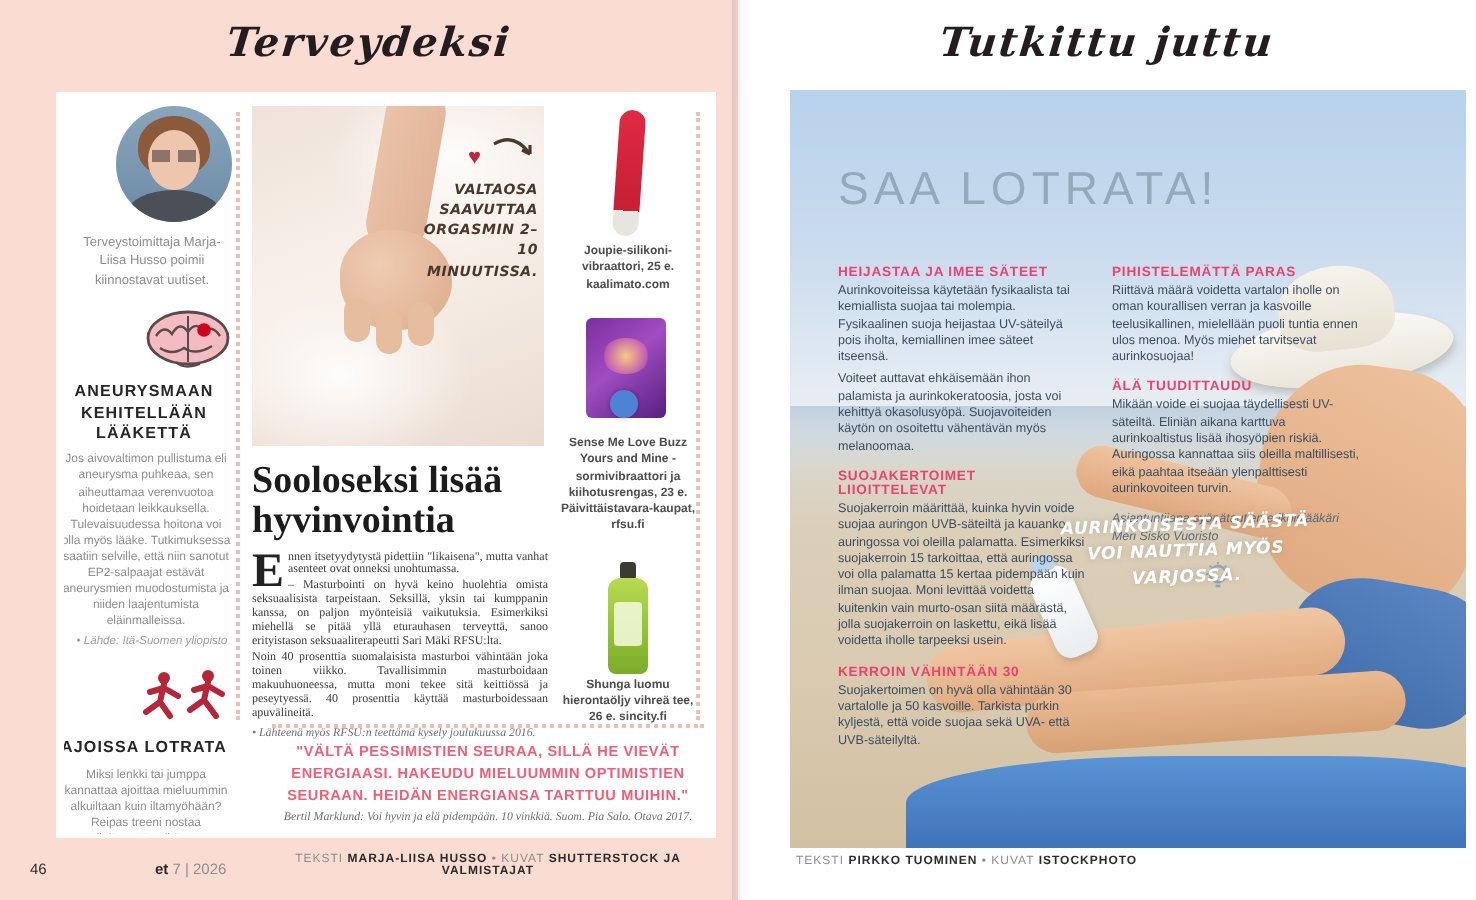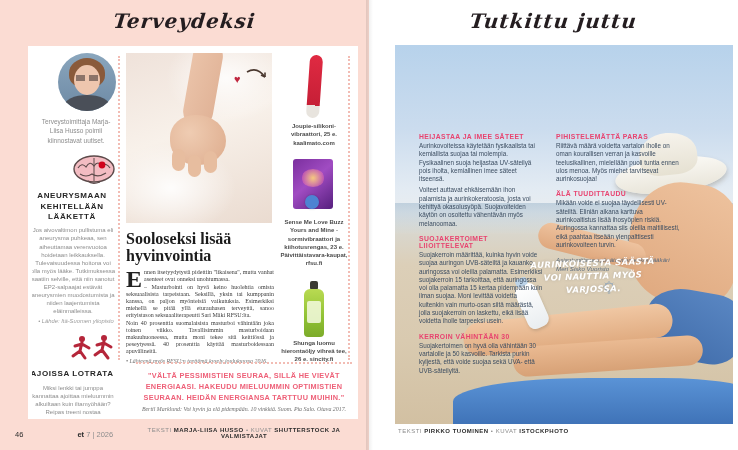--- a/index.html
+++ b/index.html
@@ -48,21 +48,21 @@
     background:radial-gradient(circle at 35% 35%, #efccb2, #ddab8c); }
   .photo .finger { position:absolute; width:13px; height:22px; border-radius:7px; background:#e7bd9f; }
   .f1 { left:46px; top:96px; } .f2 { left:62px; top:102px; } .f3 { left:78px; top:98px; }
   .annot-wrap { position:absolute; right:3px; top:16px; width:66px; text-align:right; }
   .annot-mark { text-align:right; }
   .heart { color:#c0273f; font-size:11px; line-height:1; }
   .annot { margin-top:3px; font-family:"DejaVu Sans", sans-serif; font-style:italic; font-weight:bold;
     font-size:7px; line-height:1.45; color:#4a382f; letter-spacing:.3px; }
 
   .headline { margin-top:8px; font-family:"Liberation Serif", serif; font-weight:bold;
-    font-size:16px; line-height:1.04; color:#1b1b1b; }
+    font-size:19px; line-height:1.04; color:#1b1b1b; }
   .body-copy { margin-top:5px; width:148px; font-family:"Liberation Serif", serif;
     font-size:6px; line-height:1.16; color:#3b3b3b; text-align:justify; }
   .body-copy p { margin-bottom:1px; }
   .dropcap { float:left; font-size:24px; line-height:20px; font-weight:bold; padding-right:2px; color:#222; }
   .art-src { margin-top:3px; font-family:"Liberation Serif", serif; font-style:italic; font-size:5.9px; color:#6f6f6f; }
 
   .products { position:absolute; left:279px; top:53px; width:70px; height:310px;
     display:flex; flex-direction:column; align-items:center; text-align:center; overflow:hidden; }
   .prod-cap { font-size:6px; font-weight:bold; line-height:1.35; color:#4c4c4c; margin-top:4px; }
   .vib { width:13px; height:66px; border-radius:7px; background:linear-gradient(180deg,#e02a42,#c61f36 80%, #e8e4de 80%);
@@ -187,20 +187,21 @@
       <div class="finger f2"></div>
       <div class="finger f3"></div>
       <div class="annot-wrap">
         <div class="annot-mark">
           <span class="heart">♥</span>
           <svg width="24" height="16" viewBox="0 0 24 16" style="vertical-align:top">
             <path d="M2 3 Q12 -3 20 8" fill="none" stroke="#4a382f" stroke-width="1.6"></path>
             <path d="M20 8 L16 6 M20 8 L20 3.5" fill="none" stroke="#4a382f" stroke-width="1.6"></path>
           </svg>
         </div>
+        <div class="annot">VALTAOSA SAAVUTTAA ORGASMIN 2–10 MINUUTISSA.</div>
       </div>
     </div>
     <div class="headline">Sooloseksi lisää hyvinvointia</div>
     <div class="body-copy">
       <p><span class="dropcap">E</span><span>nnen itsetyydytystä pidettiin "likaisena", mutta vanhat asenteet ovat onneksi unohtumassa.</span></p>
       <p>– Masturbointi on hyvä keino huolehtia omista seksuaalisista tarpeistaan. Seksillä, yksin tai kumppanin kanssa, on paljon myönteisiä vaikutuksia. Esimerkiksi miehellä se pitää yllä eturauhasen terveyttä, sanoo erityistason seksuaaliterapeutti Sari Mäki RFSU:lta.</p>
       <p>Noin 40 prosenttia suomalaisista masturboi vähintään joka toinen viikko. Tavallisimmin masturboidaan makuuhuoneessa, mutta moni tekee sitä keittiössä ja peseytyessä. 40 prosenttia käyttää masturboidessaan apuvälineitä.</p>
       <div class="art-src">• Lähteenä myös RFSU:n teettämä kysely joulukuussa 2016.</div>
     </div>
   </div>
@@ -248,20 +249,21 @@
     <div class="torso"></div>
     <div class="shorts"></div>
     <div class="arm-r"></div>
     <div class="leg"></div>
     <div class="leg2"></div>
     <div class="towel"></div>
     <div class="cream-bottle">
       <div class="cap"></div>
     </div>
 
+    <div class="sun-head">SAA LOTRATA!</div>
 
     <div class="cols">
       <div class="col">
         <div class="sec">
           <div class="sec-h">HEIJASTAA JA IMEE SÄTEET</div>
           <div class="sec-p">Aurinkovoiteissa käytetään fysikaalista tai kemiallista suojaa tai molempia. Fysikaalinen suoja heijastaa UV-säteilyä pois iholta, kemiallinen imee säteet itseensä.</div>
           <div class="sec-p">Voiteet auttavat ehkäisemään ihon palamista ja aurinkokeratoosia, josta voi kehittyä okasolusyöpä. Suojavoiteiden käytön on osoitettu vähentävän myös melanoomaa.</div>
         </div>
         <div class="sec">
           <div class="sec-h">SUOJAKERTOIMET LIIOITTELEVAT</div>

